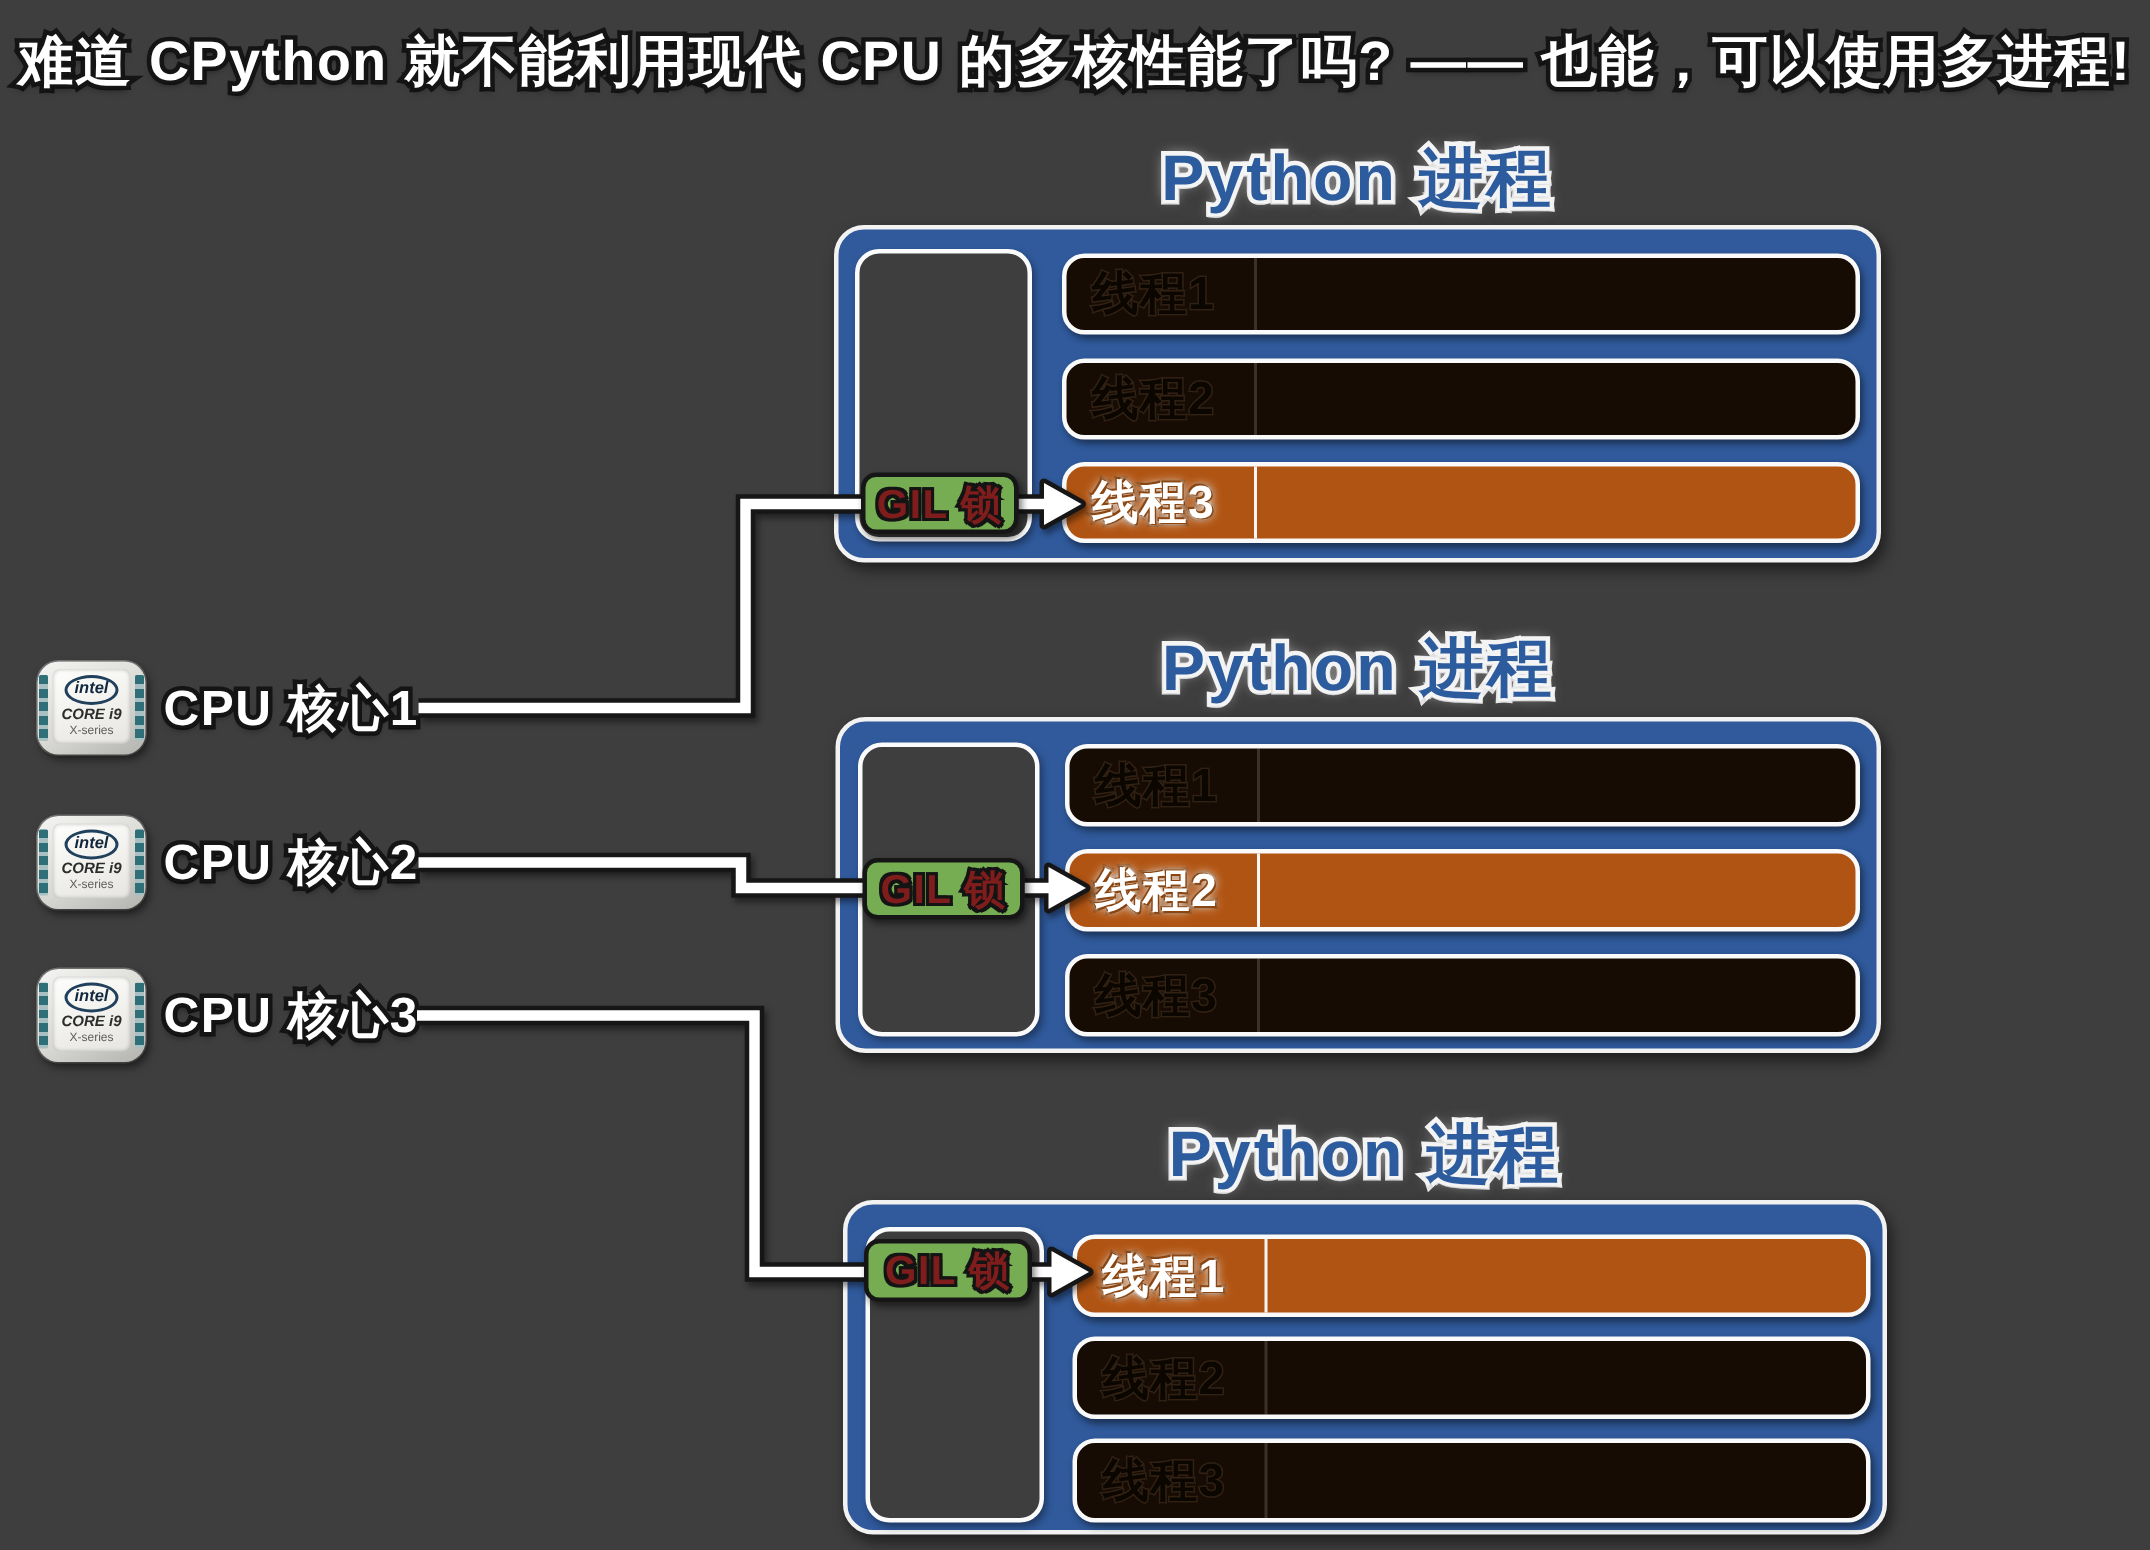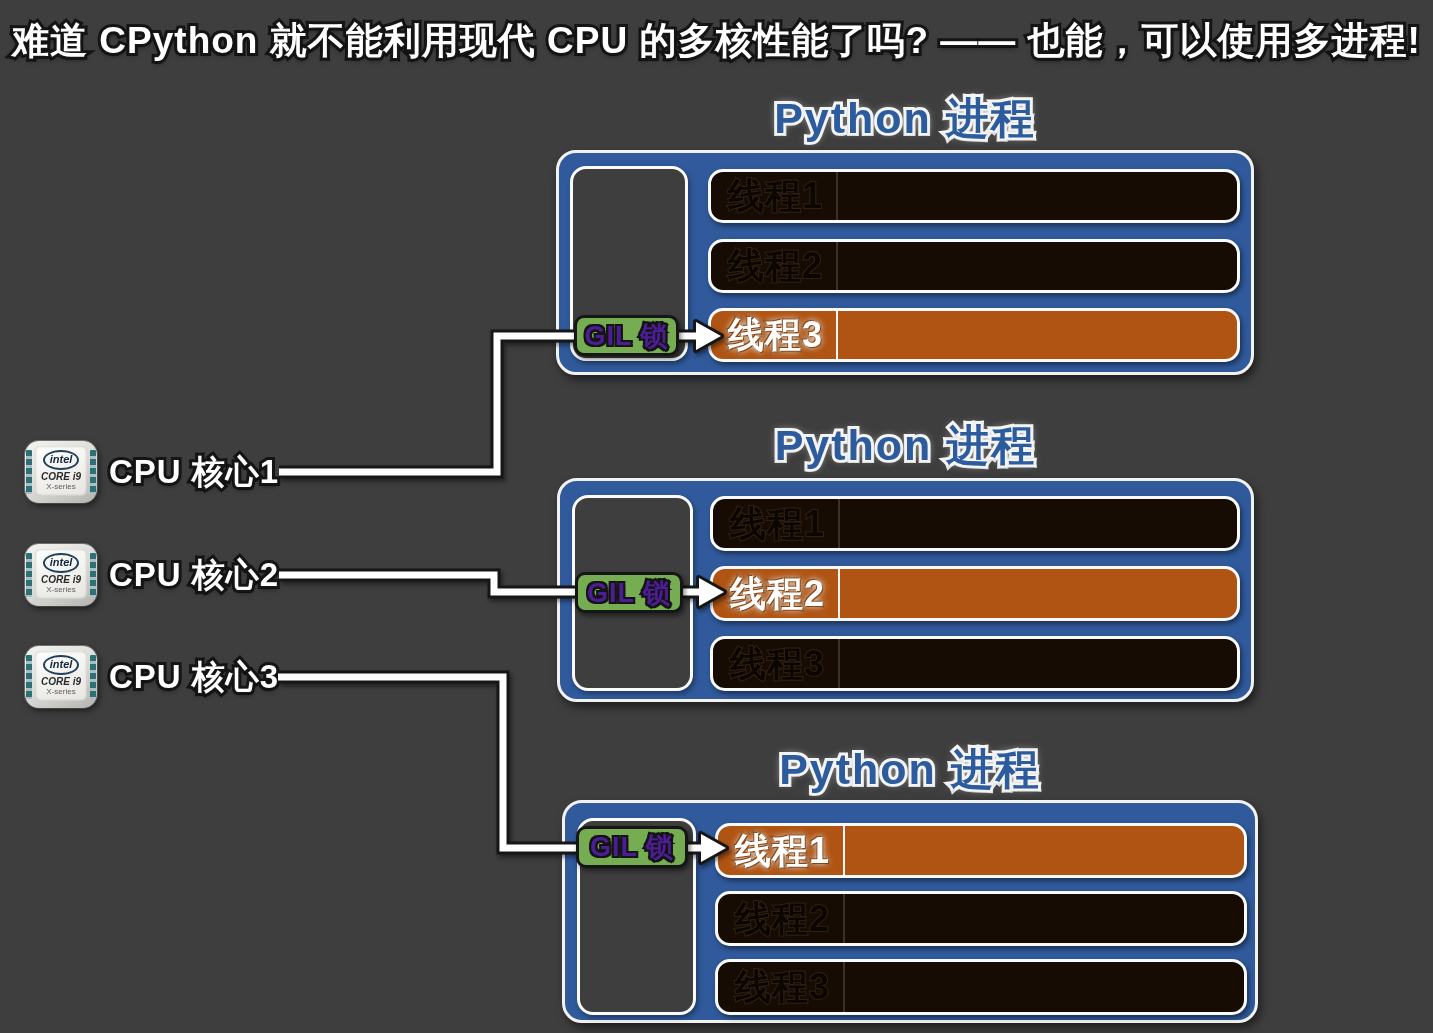--- a/index.html
+++ b/index.html
@@ -22,31 +22,31 @@
   
   .ptitle{position:absolute;text-align:center;font-size:43px;letter-spacing:2px;}
   .pbox{position:absolute;background:#305a9c;border:3px solid #f2f2f2;border-radius:20px;
         box-shadow:3px 5px 9px rgba(0,0,0,.5);box-sizing:border-box;}
   .gilbox{position:absolute;background:#3e3e3e;border:3px solid #fbfbfb;border-radius:16px;
           box-sizing:border-box;box-shadow:2px 3px 5px rgba(0,0,0,.35);}
   .thread-bar{position:absolute;background:#160c04;border:3px solid #fafafa;border-radius:15px;
               box-sizing:border-box;box-shadow:2px 3px 5px rgba(0,0,0,.45);}
   .thread-bar.active{background:#b05413;}
   .thread-label{position:absolute;left:17px;top:50%;transform:translateY(-50%);
-                font-size:36px;font-weight:bold;letter-spacing:1px;white-space:nowrap;
+                font-size:31px;font-weight:bold;letter-spacing:1px;white-space:nowrap;
                 color:#0c0601;-webkit-text-stroke:2px #2f2013;paint-order:stroke fill;
                 text-shadow:0 0 1px rgba(90,65,40,.4);}
   .active .thread-label{color:#fff;-webkit-text-stroke:4px #8a4511;
                 text-shadow:-1px -1px 0 #8a4511,1px 1px 0 #8a4511,0 0 7px rgba(255,255,255,.95),0 0 3px rgba(255,255,255,.9);}
   .bar-sep{position:absolute;top:0;bottom:0;left:125px;width:2px;background:rgba(210,200,190,.20);}
   .active .bar-sep{background:rgba(255,255,255,.95);}
 
   .gil-label{position:absolute;z-index:3;background:#76ad53;border:3px solid #161616;border-radius:10px;
              box-sizing:border-box;display:flex;align-items:center;justify-content:center;
-             font-size:27px;font-weight:bold;color:#4c1d95;letter-spacing:1px;white-space:nowrap;
+             font-size:27px;font-weight:bold;color:#7f1d1d;letter-spacing:1px;white-space:nowrap;
              -webkit-text-stroke:4px #141414;paint-order:stroke fill;
              text-shadow:-2px -2px 0 #141414,2px -2px 0 #141414,-2px 2px 0 #141414,2px 2px 0 #141414;
              box-shadow:2px 3px 5px rgba(0,0,0,.5);}
 
   
   #connectors{position:absolute;left:0;top:0;z-index:2;pointer-events:none;
               filter:drop-shadow(2px 3px 2px rgba(0,0,0,.45));}
 
   
   .cpu-row{position:absolute;display:flex;align-items:center;gap:12px;}

